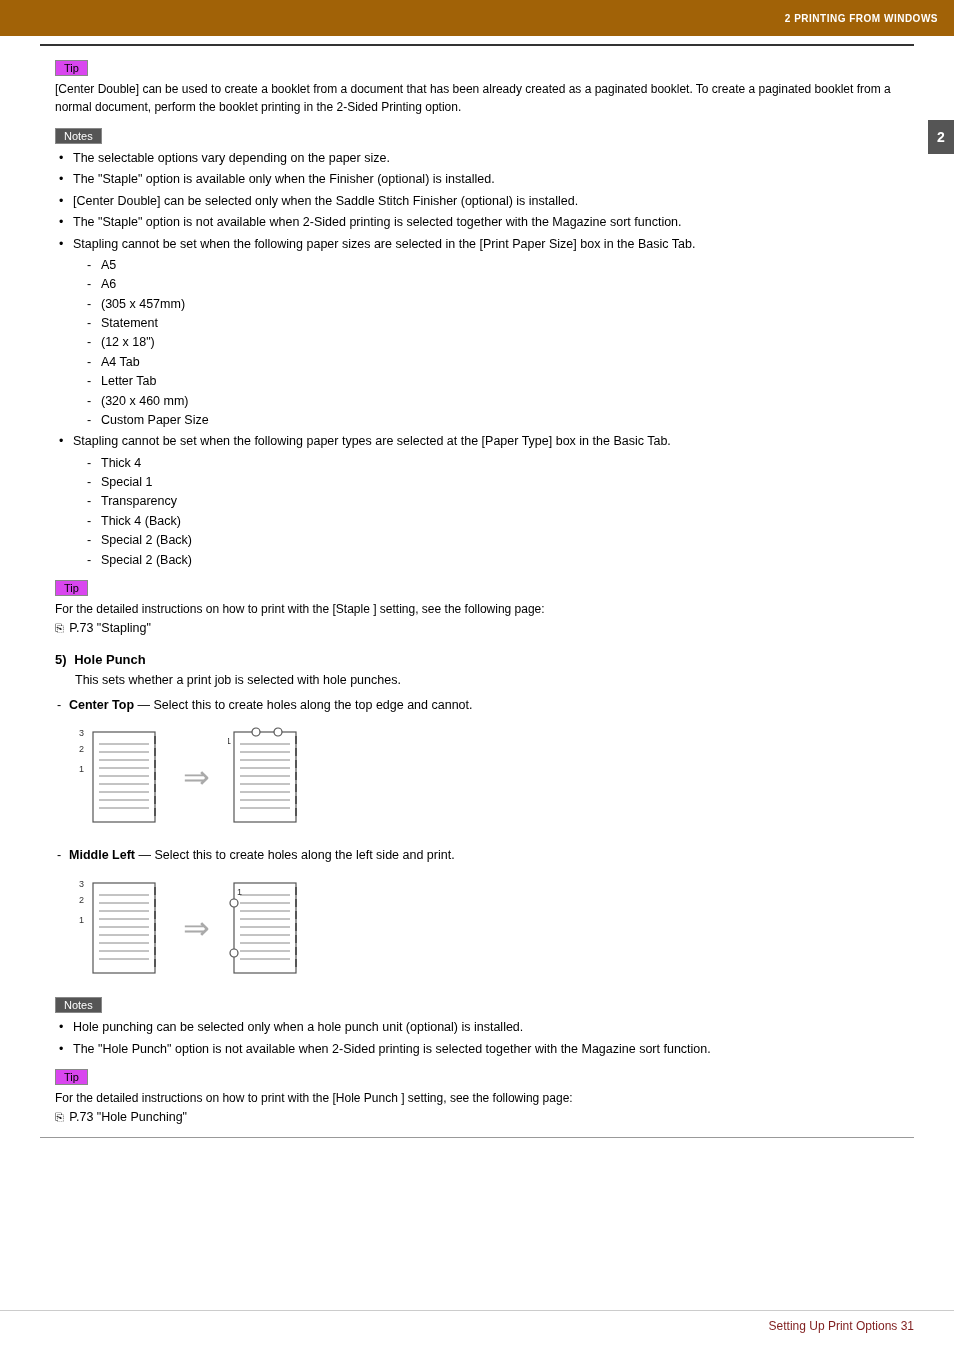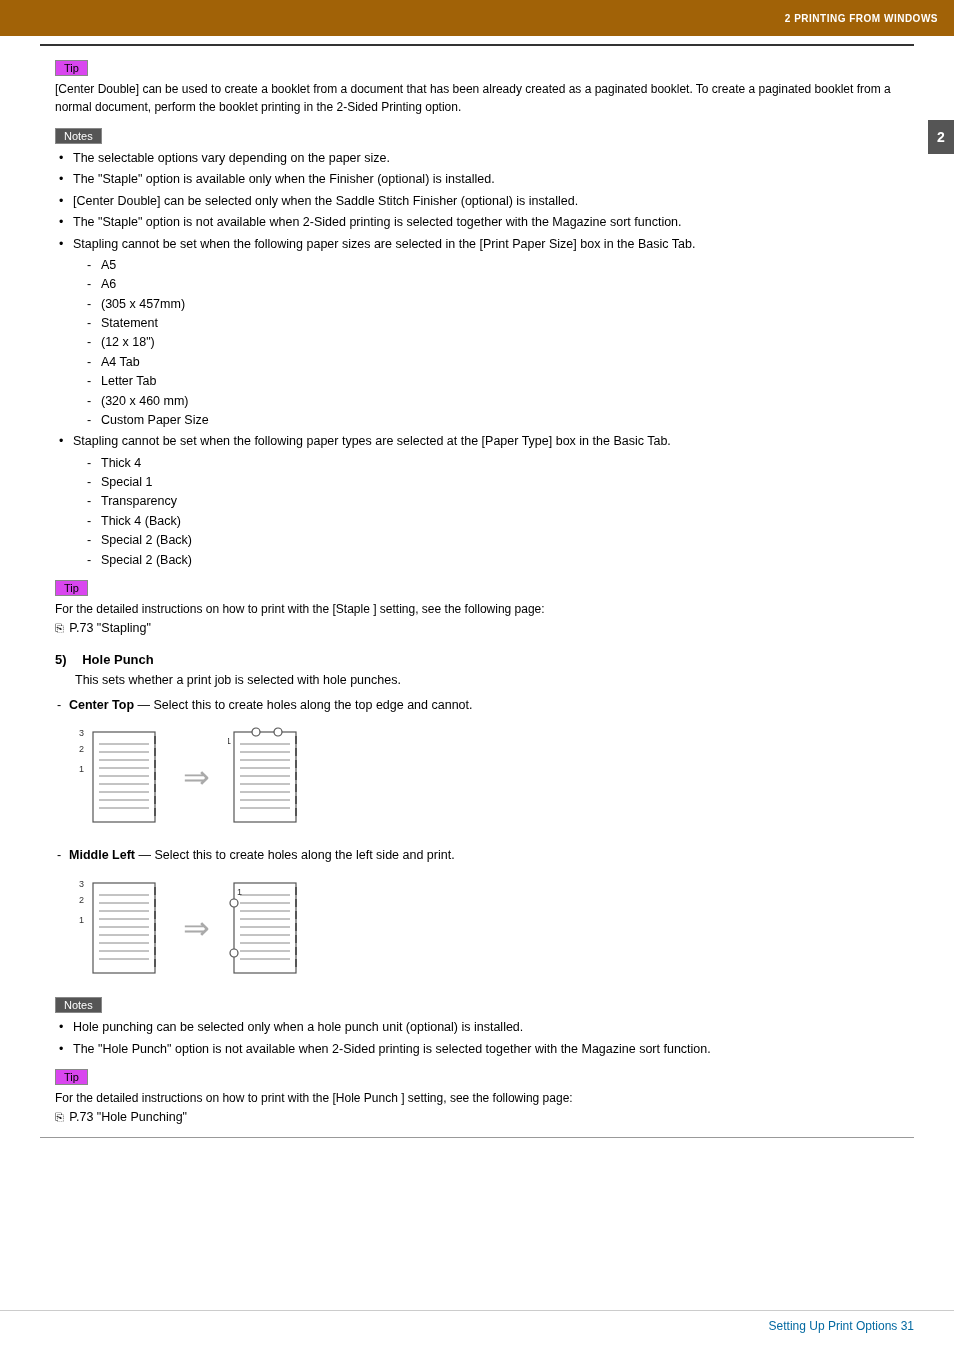--- a/index.html
+++ b/index.html
@@ -147,21 +147,21 @@
       left: 0;
       right: 0;
       display: flex;
       align-items: center;
       justify-content: space-between;
       padding: 0 40px;
       border-top: 1px solid #ccc;
       padding-top: 8px;
     }
     .footer-left { font-size: 12px; color: #555; }
-    .footer-right { font-size: 12px; color: #0369a1; }
+    .footer-right { font-size: 12px; color: #7f1d1d; }
 
     .subsection-desc {
       font-size: 12.5px;
       line-height: 1.5;
       margin-bottom: 6px;
     }
 
     .bullet-item {
       font-size: 12.5px;
       line-height: 1.5;
@@ -249,21 +249,21 @@
     <p class="tip-text">For the detailed instructions on how to print with the [Staple ] setting, see the following page:</p>
     <p class="ref-link">
       <span class="ref-icon">⎘</span>
       <span>P.73 "Stapling"</span>
     </p>
   </div>
 
   <div style="margin-top:12px;">
     <div class="section-heading">
       <span class="section-number">5)</span>
-      <span style="margin-left:12px;">Hole Punch</span>
+      <span style="margin-left:4px;">Hole Punch</span>
     </div>
     <p class="subsection-desc" style="margin-left:20px;">This sets whether a print job is selected with hole punches.</p>
 
     <div class="bullet-item">
       <span class="bold-term">Center Top</span>
       <span> — </span>
       <span>Select this to create holes along the top edge and cannot.</span>
     </div>
 
     <div class="diagram-row">

